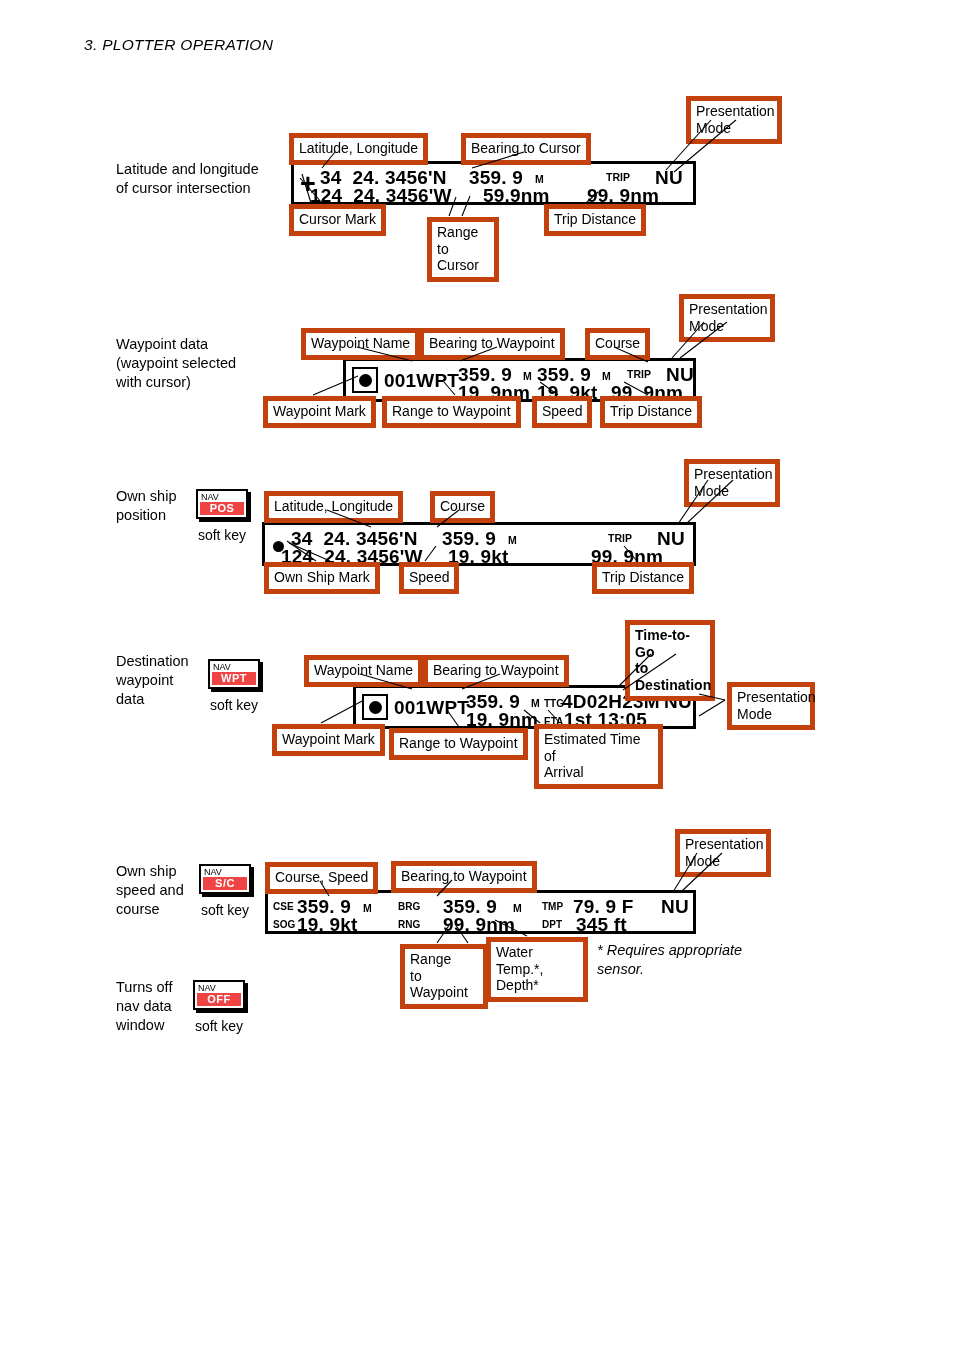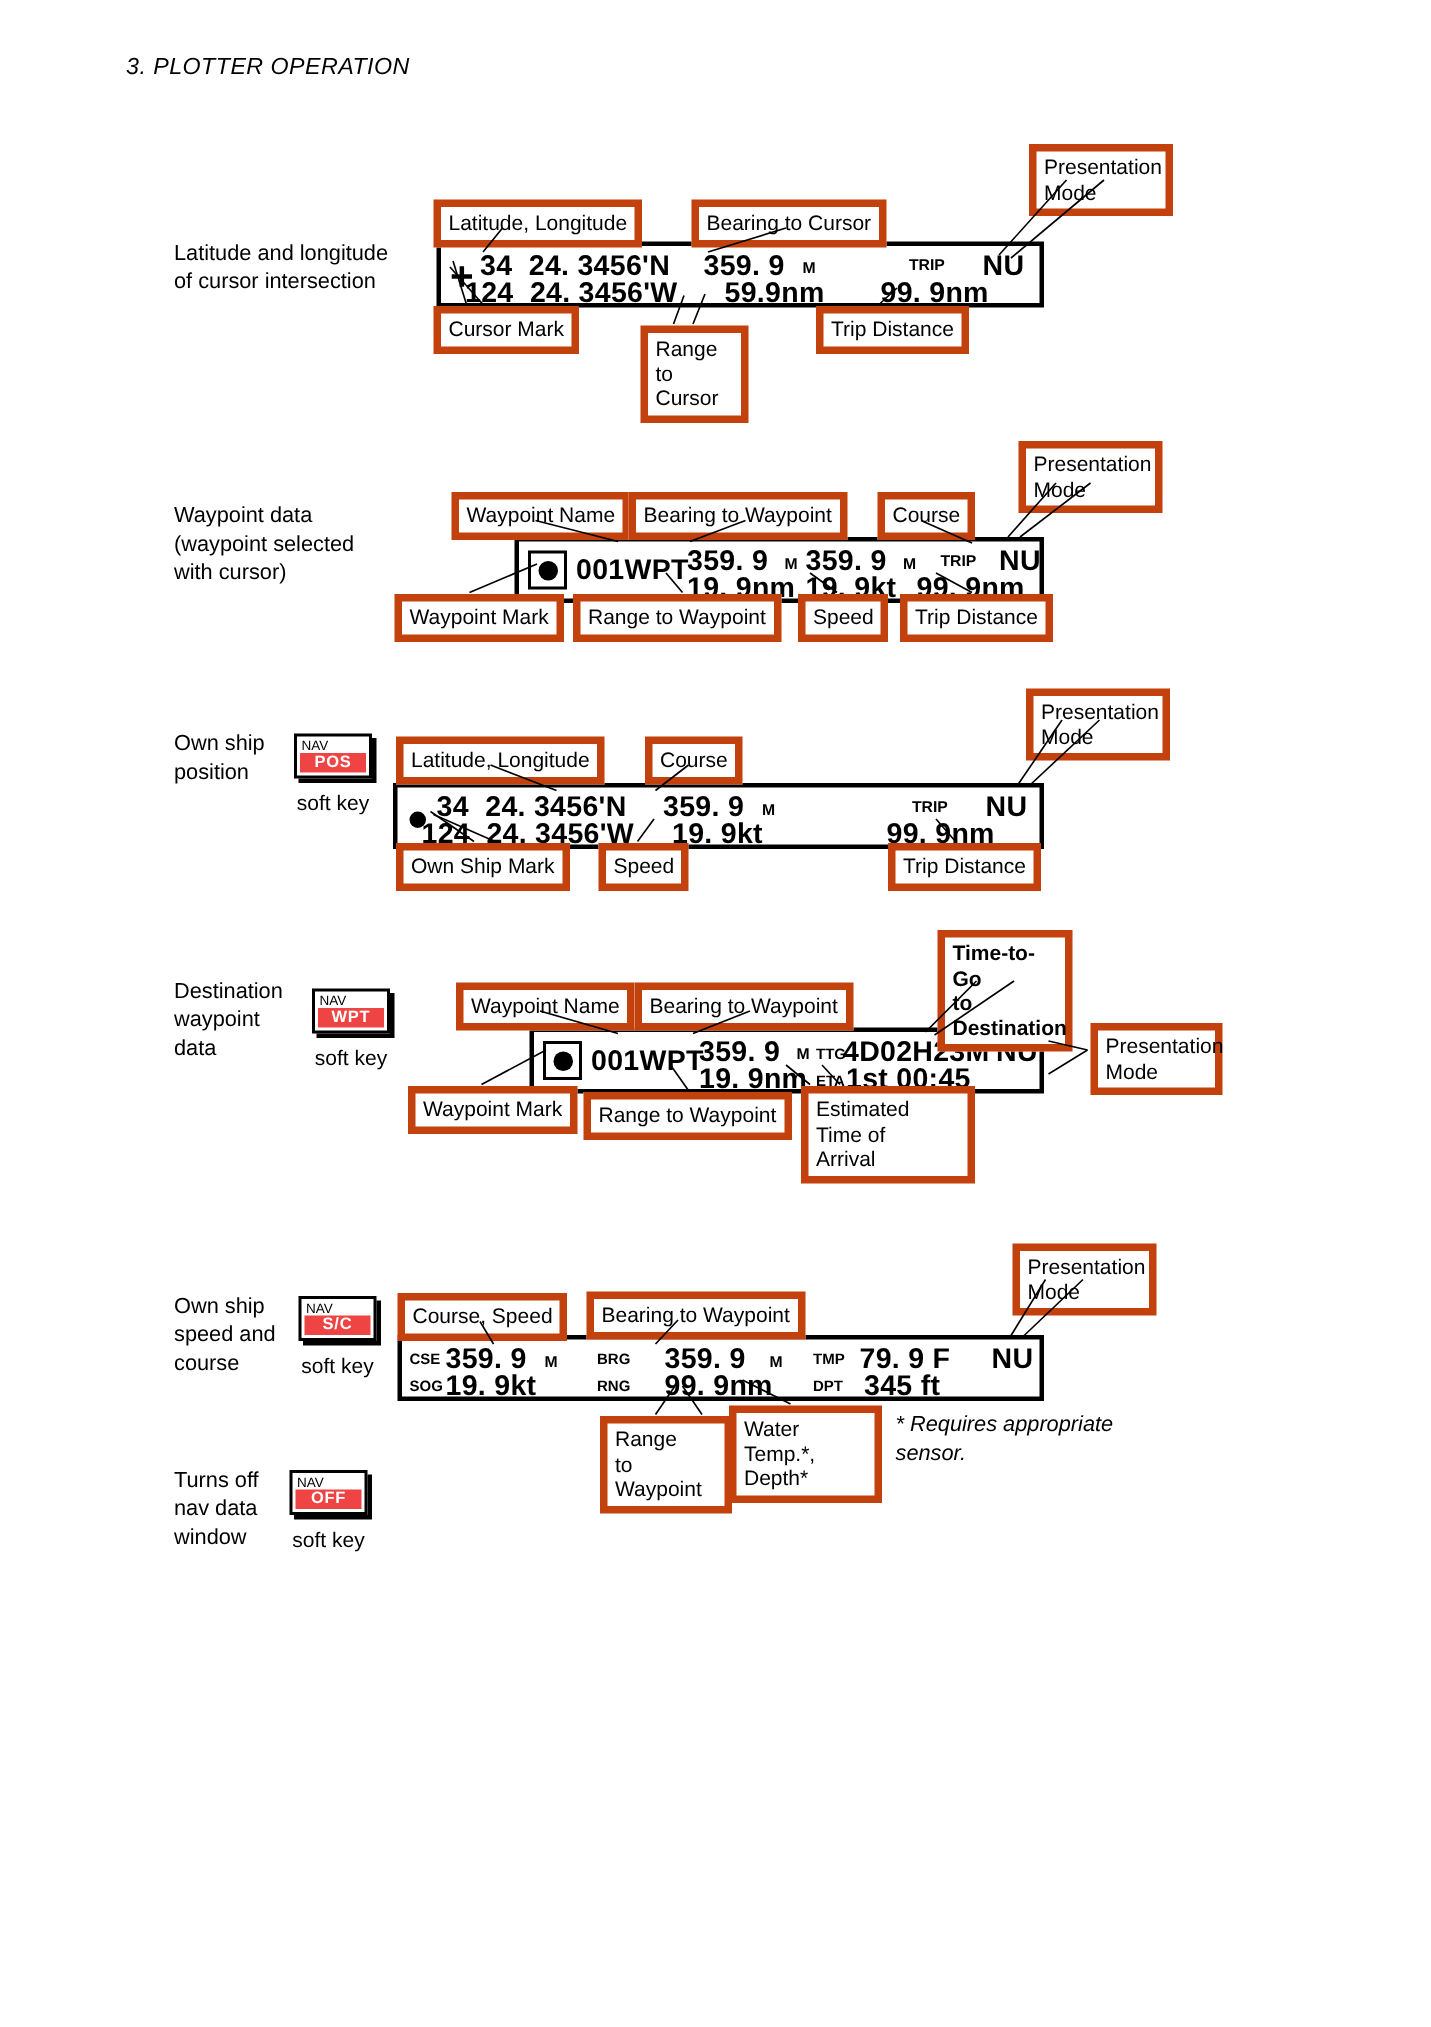--- a/index.html
+++ b/index.html
@@ -215,34 +215,34 @@
       <div class="wpt-mark" style="left:6px; top:6px;">
           <i></i>
         </div>
       <div class="nv big" style="left:38px; top:9px;">001WPT</div>
       <div class="nv big" style="left:110px; top:3px;">359. 9</div>
       <div class="nv sml" style="left:175px; top:9px;">M</div>
       <div class="nv tiny" style="left:188px; top:10px;">TTG</div>
       <div class="nv big" style="left:206px; top:3px;">4D02H23M</div>
       <div class="nv big" style="left:110px; top:21px;">19. 9nm</div>
       <div class="nv tiny" style="left:188px; top:28px;">ETA</div>
-      <div class="nv big" style="left:208px; top:21px;">1st 00:45</div>
+      <div class="nv big" style="left:208px; top:21px;">1st 13:05</div>
       <div class="nv big" style="left:308px; top:3px;">NU</div>
     </div>
   </div>
 
   <div class="callout" style="left:304px; top:655px;">Waypoint Name</div>
   <div class="callout" style="left:423px; top:655px;">Bearing to Waypoint</div>
   <div class="callout two" style="left:625px; top:620px; width:90px;font-weight:bold;">Time-to-Go
 to Destination</div>
   <div class="callout two" style="left:727px; top:682px; width:88px;">Presentation
 Mode</div>
   <div class="callout" style="left:272px; top:724px;">Waypoint Mark</div>
   <div class="callout" style="left:389px; top:728px;">Range to Waypoint</div>
-  <div class="callout two" style="left:534px; top:724px; width:116px;">Estimated Time of
+  <div class="callout two" style="left:534px; top:724px; width:129px;">Estimated Time of
 Arrival</div>
 
   <div class="abs desc" style="left:116px; top:862px; width:90px;">Own ship
 speed and
 course</div>
 
   <div class="abs softkey-wrap" style="left:199px; top:864px;">
     <div class="softkey">
       <div class="sk-top">NAV</div>
       <div class="sk-bot">S/C</div>

